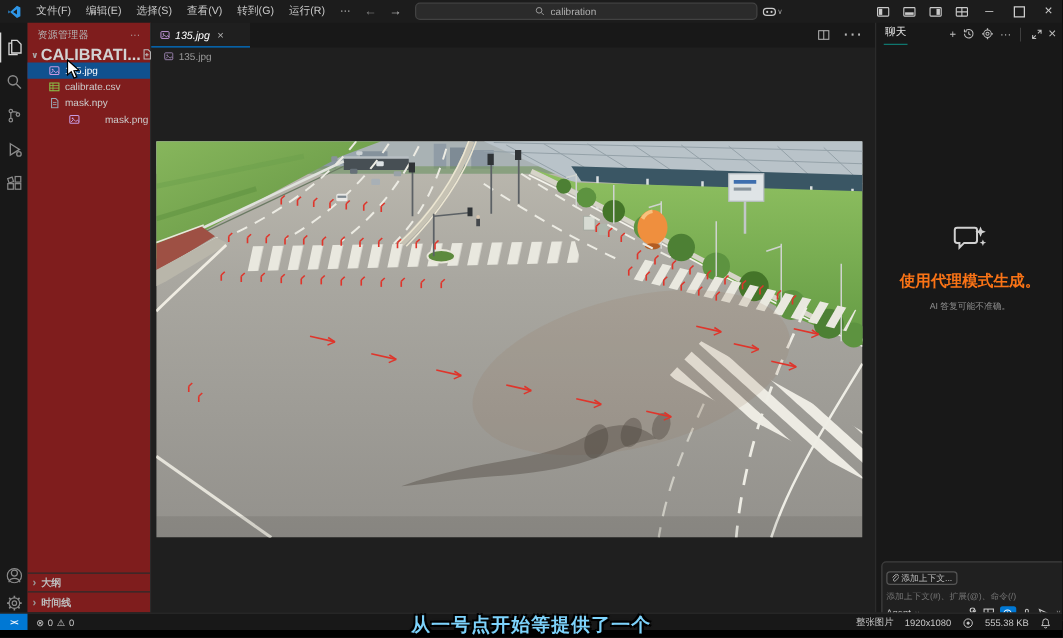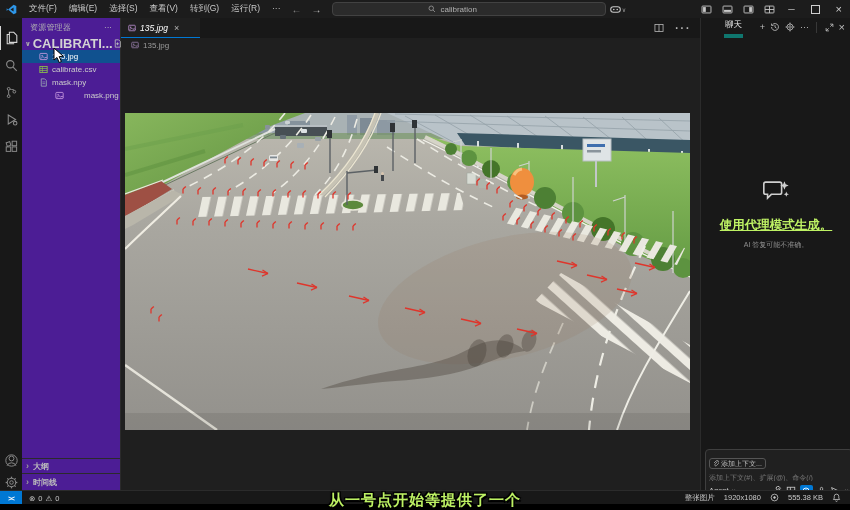--- a/index.html
+++ b/index.html
@@ -26,21 +26,21 @@
   #copilot-wrap{display:flex;align-items:center;margin-right:70px;}
   .boxglyph{width:7px;height:7px;border:1px solid #cfcfcf;display:inline-block;margin:0 8px;}
 
   
   #activitybar{position:absolute;left:0;top:18px;width:22px;height:472px;background:#181818;
                border-right:1px solid #252525;}
   .actitem{position:absolute;left:0;width:22px;height:24px;display:flex;align-items:center;justify-content:center;color:#8a8a8a;}
   .actitem.active{color:#d7d7d7;border-left:1.5px solid #d7d7d7;}
 
   
-  #sidebar{position:absolute;left:22px;top:18px;width:98px;height:472px;background:#4c1d95;
+  #sidebar{position:absolute;left:22px;top:18px;width:98px;height:472px;background:#7f1d1d;
            border-right:1px solid #2b2b2b;font-size:8px;}
   #sb-head{position:absolute;left:0;top:0;width:98px;height:18px;display:flex;align-items:center;}
   #sb-title{color:#b5b5b5;padding-left:8px;letter-spacing:.2px;}
   #sb-more{margin-left:auto;padding-right:8px;color:#bdbdbd;}
   #folderrow{position:absolute;left:0;top:19px;width:98px;height:13px;display:flex;align-items:center;font-weight:bold;color:#d3d3d3;}
   #folderrow .fchev{font-size:7px;color:#aaa;padding:0 2px 0 3px;}
   .fr-icons{margin-left:auto;display:flex;gap:3px;padding-right:4px;color:#bdbdbd;}
   .filerow{position:absolute;left:0;width:98px;height:13px;display:flex;align-items:center;gap:4px;color:#cccccc;}
   .filerow .ind{width:13px;}
   .filerow.sel{background:#10518f;color:#ffffff;}
@@ -56,48 +56,48 @@
   #tab-close{color:#b5b5b5;font-style:normal;margin-left:2px;font-size:9px;}
   #tabbar-actions{margin-left:auto;display:flex;align-items:center;gap:10px;padding-right:10px;color:#b5b5b5;}
   #breadcrumb{position:absolute;left:0;top:20px;width:579px;height:14px;display:flex;align-items:center;
               gap:4px;padding-left:10px;font-size:8px;color:#9b9b9b;}
   #photo{position:absolute;left:125px;top:113px;z-index:2;}
 
   
   #chatpanel{position:absolute;left:700px;top:18px;width:150px;height:472px;background:#181818;
              border-left:1px solid #2b2b2b;}
   #chat-head{position:absolute;left:0;top:0;width:150px;height:18px;display:flex;align-items:center;font-size:8.5px;}
-  #chat-tab{margin-left:23px;color:#e6e6e6;border-bottom:4px solid #0f766e;padding:2px 1px 3px 1px;}
+  #chat-tab{margin-left:6px;color:#e6e6e6;border-bottom:1px solid #0f766e;padding:2px 1px 3px 1px;}
   #chat-actions{margin-left:auto;display:flex;align-items:center;gap:5px;padding-right:6px;color:#bdbdbd;font-size:9px;}
   #chat-empty{position:absolute;left:0;top:160px;width:150px;text-align:center;}
-  #chat-empty-title{margin-top:12px;font-size:12.5px;font-weight:600;color:#bef264;text-decoration:underline;}
+  #chat-empty-title{margin-top:12px;font-size:12.5px;font-weight:600;color:#f97316;}
   #chat-empty-cap{margin-top:6px;font-size:7px;color:#8f8f8f;}
   #chat-input{position:absolute;left:4px;top:431px;width:140px;height:40px;background:#202020;
               border:1px solid #3f3f3f;border-radius:4px;padding:3px 3px;}
   #ctx-pill{display:inline-flex;align-items:center;gap:2px;border:1px solid #555;border-radius:3px;
             padding:0px 3px;font-size:7px;color:#bdbdbd;height:9px;}
   #chat-input input{display:block;width:132px;background:transparent;border:none;outline:none;
                     color:#7d7d7d;font-size:7px;margin-top:3px;font-family:inherit;padding:0;}
   #chat-controls{display:flex;align-items:center;margin-top:4px;}
   #agent-picker{display:flex;align-items:baseline;gap:2px;font-size:7.5px;color:#c9c9c9;}
   #chat-controls .right{margin-left:auto;display:flex;align-items:center;gap:4px;color:#c5c5c5;}
   #clock-btn{width:13px;height:11px;background:#0078d4;border-radius:2px;display:flex;align-items:center;justify-content:center;}
 
   
   #statusbar{position:absolute;left:0;top:490px;width:850px;height:14px;background:#181818;
              border-top:1px solid #2b2b2b;display:flex;align-items:center;font-size:7.5px;color:#c8c8c8;z-index:6;}
   #remote{width:22px;height:14px;background:#0078d4;color:#fff;font-size:6.5px;font-weight:bold;
           display:flex;align-items:center;justify-content:center;letter-spacing:-1px;}
   #problems{display:flex;align-items:center;gap:3px;margin-left:7px;}
-  #sb-right{margin-left:auto;display:flex;gap:9px;padding-right:9px;}
+  #sb-right{margin-left:auto;display:flex;align-items:center;gap:9px;padding-right:9px;}
   #blackstrip{position:absolute;left:0;top:504px;width:850px;height:6px;background:#000;z-index:6;}
 
   
   #subtitle{position:absolute;left:0;top:491px;width:850px;text-align:center;font-size:15px;font-weight:bold;
-            color:#bef264;z-index:9;letter-spacing:1px;
+            color:#7dd3fc;z-index:9;letter-spacing:1px;
             text-shadow:-1.5px -1.5px 0 #000,1.5px -1.5px 0 #000,-1.5px 1.5px 0 #000,1.5px 1.5px 0 #000,0 0 3px #000;}
   #cursor{position:absolute;left:53px;top:47px;z-index:10;}
 </style>
 </head>
 <body>
 
 <div id="app">
 
   <div id="titlebar">
     <svg id="logo" width="11" height="11" viewBox="0 0 16 16">

